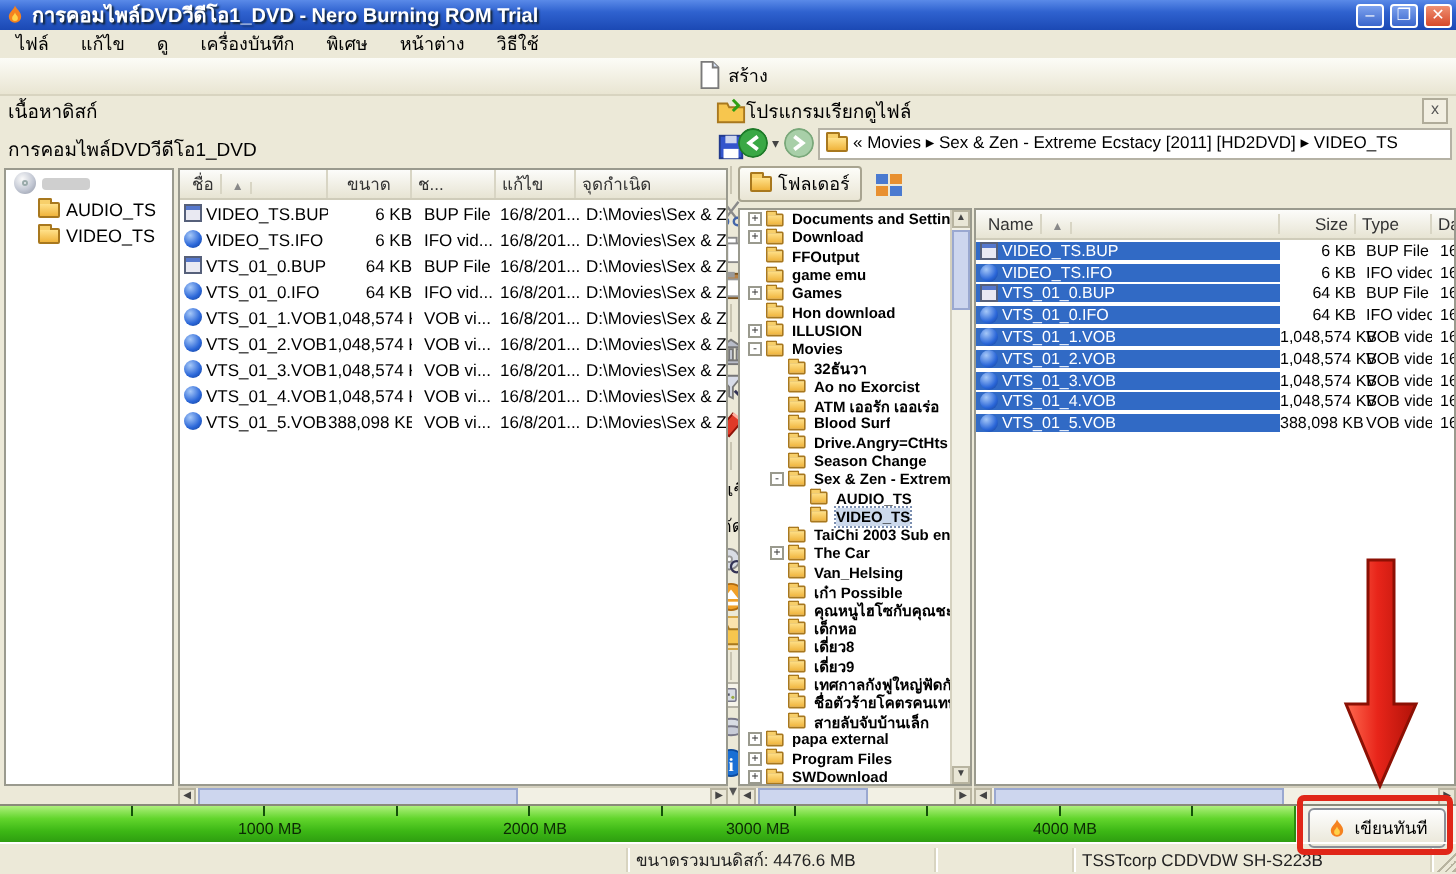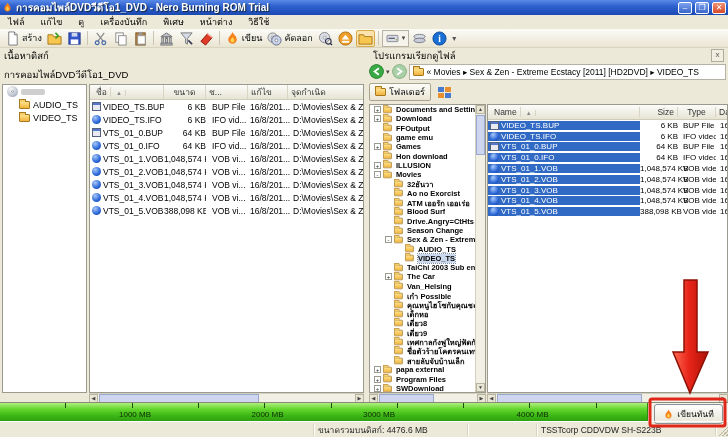--- a/index.html
+++ b/index.html
@@ -13,21 +13,21 @@
   .title-text{color:#fff;font-size:10px;font-weight:bold;text-shadow:1px 1px 1px #123;white-space:nowrap;overflow:hidden;flex:1;}
   .winbtn{width:14px;height:12px;border:1px solid #fff;border-radius:2px;flex:none;
     background:linear-gradient(#7da2ee,#3a66cc);color:#fff;font-size:8px;line-height:10px;text-align:center;box-sizing:border-box;}
   .winbtn.close{background:linear-gradient(#ef9072,#d6492a);}
   .app-flame{width:11px;height:11px;flex:none;}
   
   .menubar{left:0;top:15px;width:728px;height:14px;display:flex;align-items:center;font-size:9px;}
   .menu-item{padding:0 8px;}
   
   .toolbar{left:0;top:29px;width:728px;height:19px;display:flex;align-items:center;
-    background:linear-gradient(#fcfcf7,#e9e5d2);border-bottom:1px solid #d8d4c0;box-sizing:border-box;padding-left:3px;gap:1px;}
+    background:linear-gradient(#fcfcf7,#e9e5d2);border-bottom:1px solid #d8d4c0;box-sizing:border-box;padding-left:3px;gap:1px;flex-direction:column;}
   .tbtn{display:flex;align-items:center;gap:2px;padding:1px 2px;border-radius:2px;}
   .tbtn svg{width:15px;height:15px;display:block;}
   .tbtn .tlabel{font-size:9px;}
   .tbtn.pressed{background:#fbe3ae;border:1px solid #d8a948;padding:0 1px;}
   .tsep{width:1px;height:14px;background:#c9c5b2;margin:0 2px;flex:none;}
   .recorder-combo{display:flex;align-items:center;gap:3px;border:1px solid #b5b2a5;background:#f6f4ea;
      height:15px;padding:0 3px;font-size:8.5px;}
   .combo-arrow{font-size:7px;color:#444;}
   .overflow-chev{font-size:8px;color:#555;margin-left:2px;}
   
@@ -670,21 +670,21 @@
     <span class="sbtn" style="top:0;">▲</span>
     <span class="vthumb"></span>
     <span class="sbtn" style="bottom:0;">▼</span>
   </div>
 </div>
 
 <div class="abs whitebox rlist">
   <div class="listhead">
     <span style="width:152px;"><span>Name</span><span class="sortmark">▲</span></span>
     <span style="width:38px;text-align:right;">Size</span>
-    <span style="width:38px;text-align:center;">Type</span>
+    <span style="width:38px;">Type</span>
     <span style="flex:1;border-right:none;">Date</span>
   </div>
   <div>
 
       <div class="rrow sel">
         <span class="r-name">
           <i class="fic ic-bup"></i>
           <span>VIDEO_TS.BUP</span>
         </span>
         <span class="r-size">6 KB</span>

